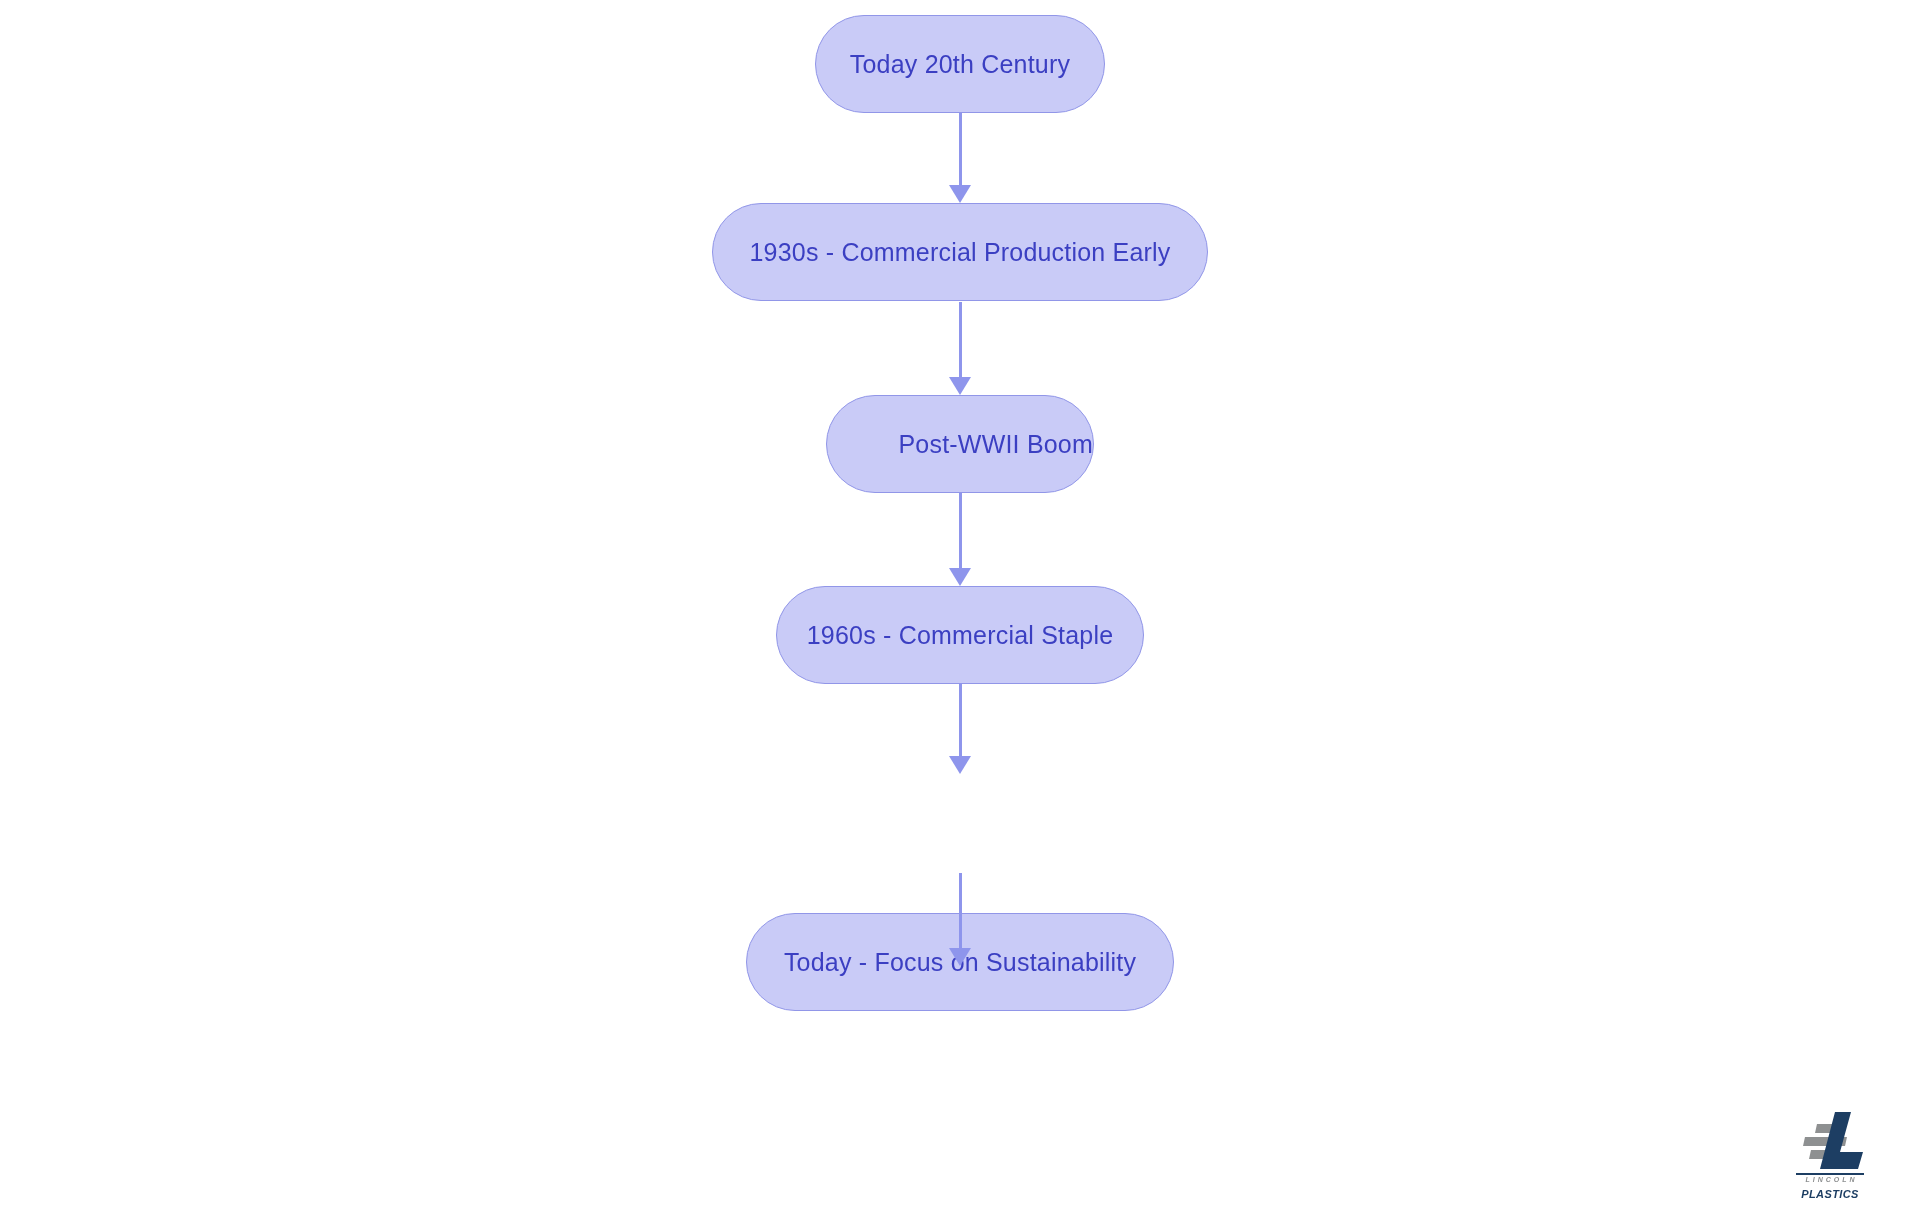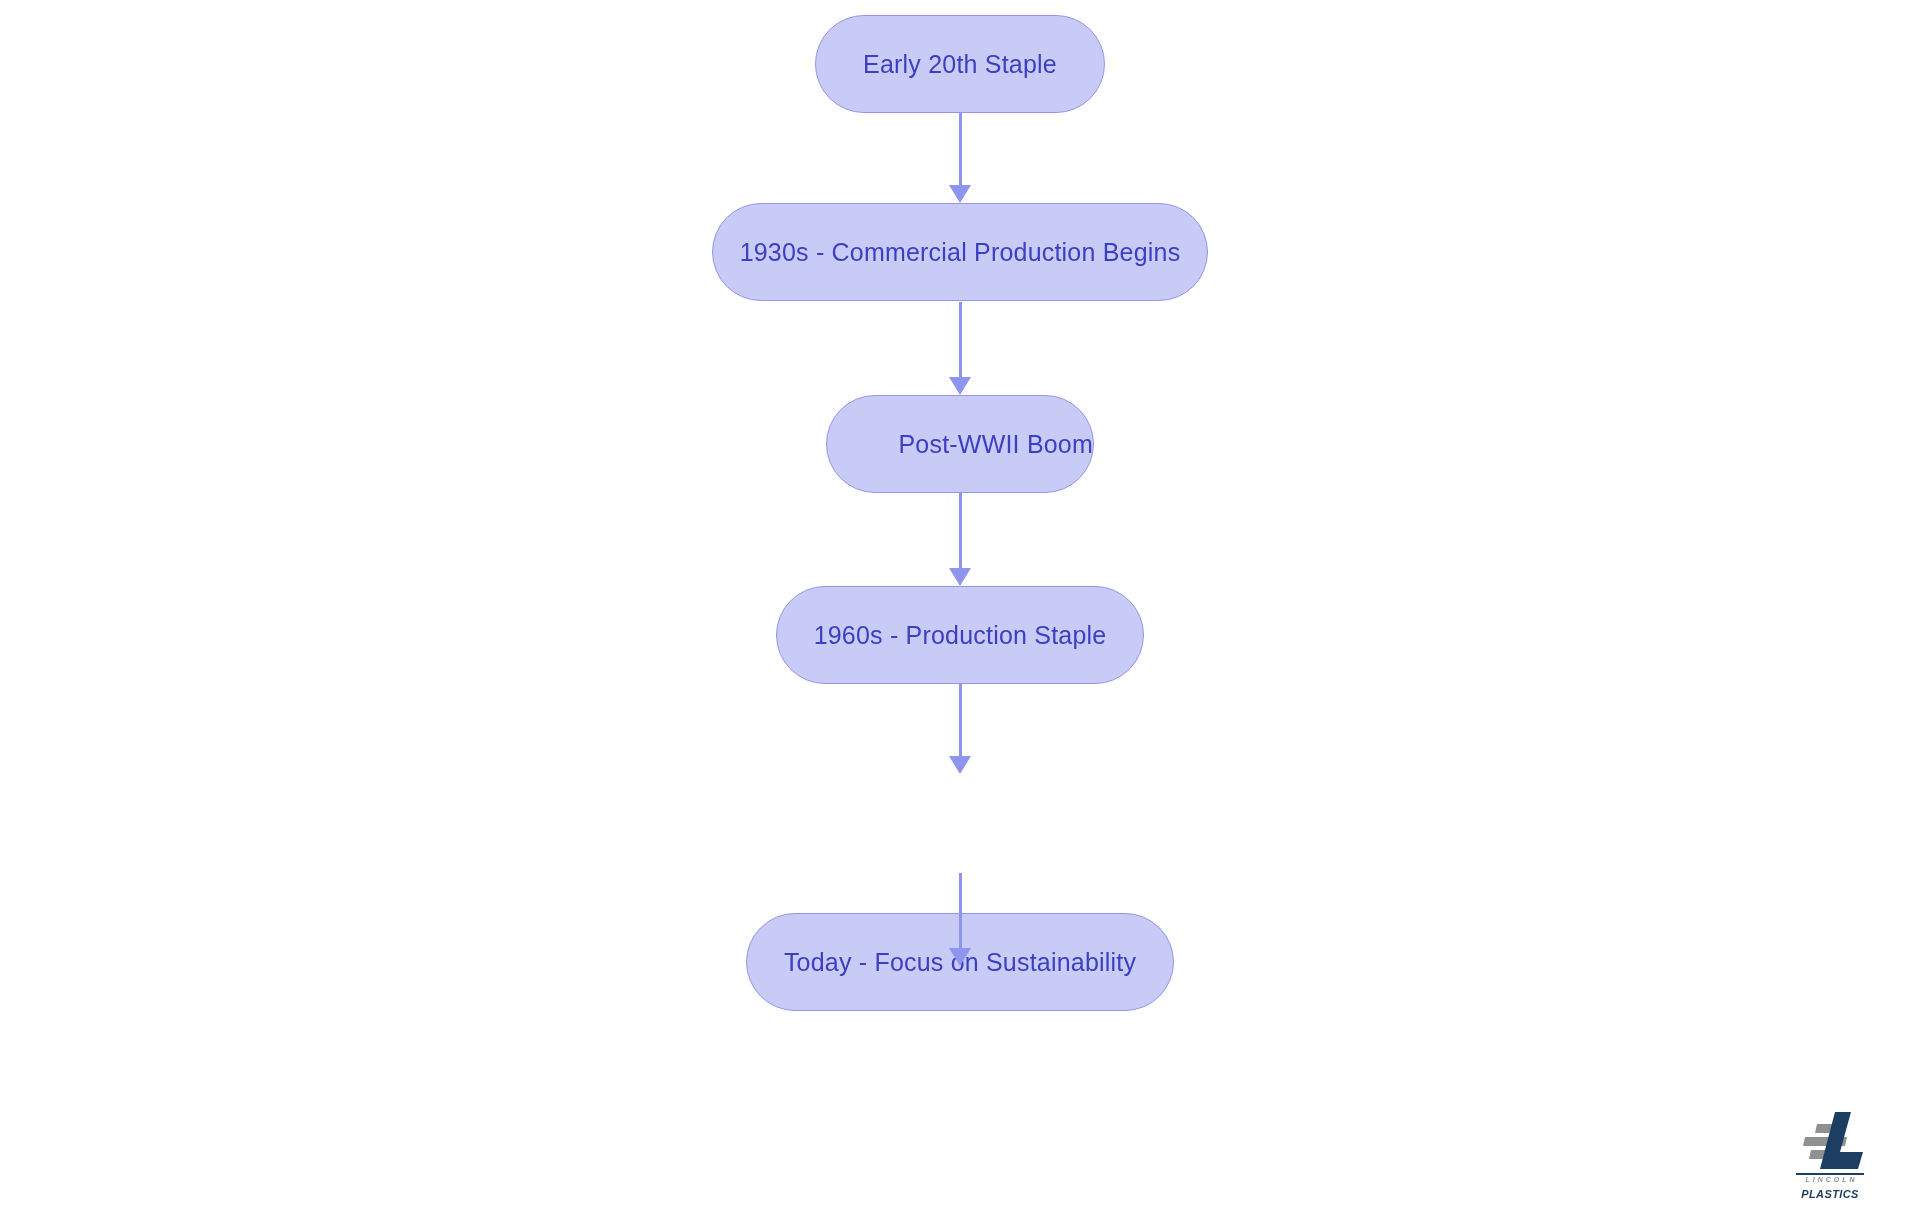--- a/index.html
+++ b/index.html
@@ -105,30 +105,30 @@
   }
   .mark-navy { fill: var(--logo-navy); }
   .mark-gray { fill: var(--logo-gray); }
 </style>
 </head>
 <body>
 
 <div class="canvas">
 
   <div class="node n1">
-    <span>Early 20th Staple</span>
+    <span>Today 20th Century</span>
   </div>
   <div class="node n2">
-    <span>1930s - Commercial Production Begins</span>
+    <span>1930s - Commercial Production Early</span>
   </div>
   <div class="node n3">
     <span>Post-WWII Boom</span>
   </div>
   <div class="node n4">
-    <span>1960s - Production Staple</span>
+    <span>1960s - Commercial Staple</span>
   </div>
   <div class="node n6">
     <span>Today - Focus on Sustainability</span>
   </div>
 
   <div class="arrow a1">
     <div class="stem"></div>
     <div class="head"></div>
   </div>
   <div class="arrow a2">

